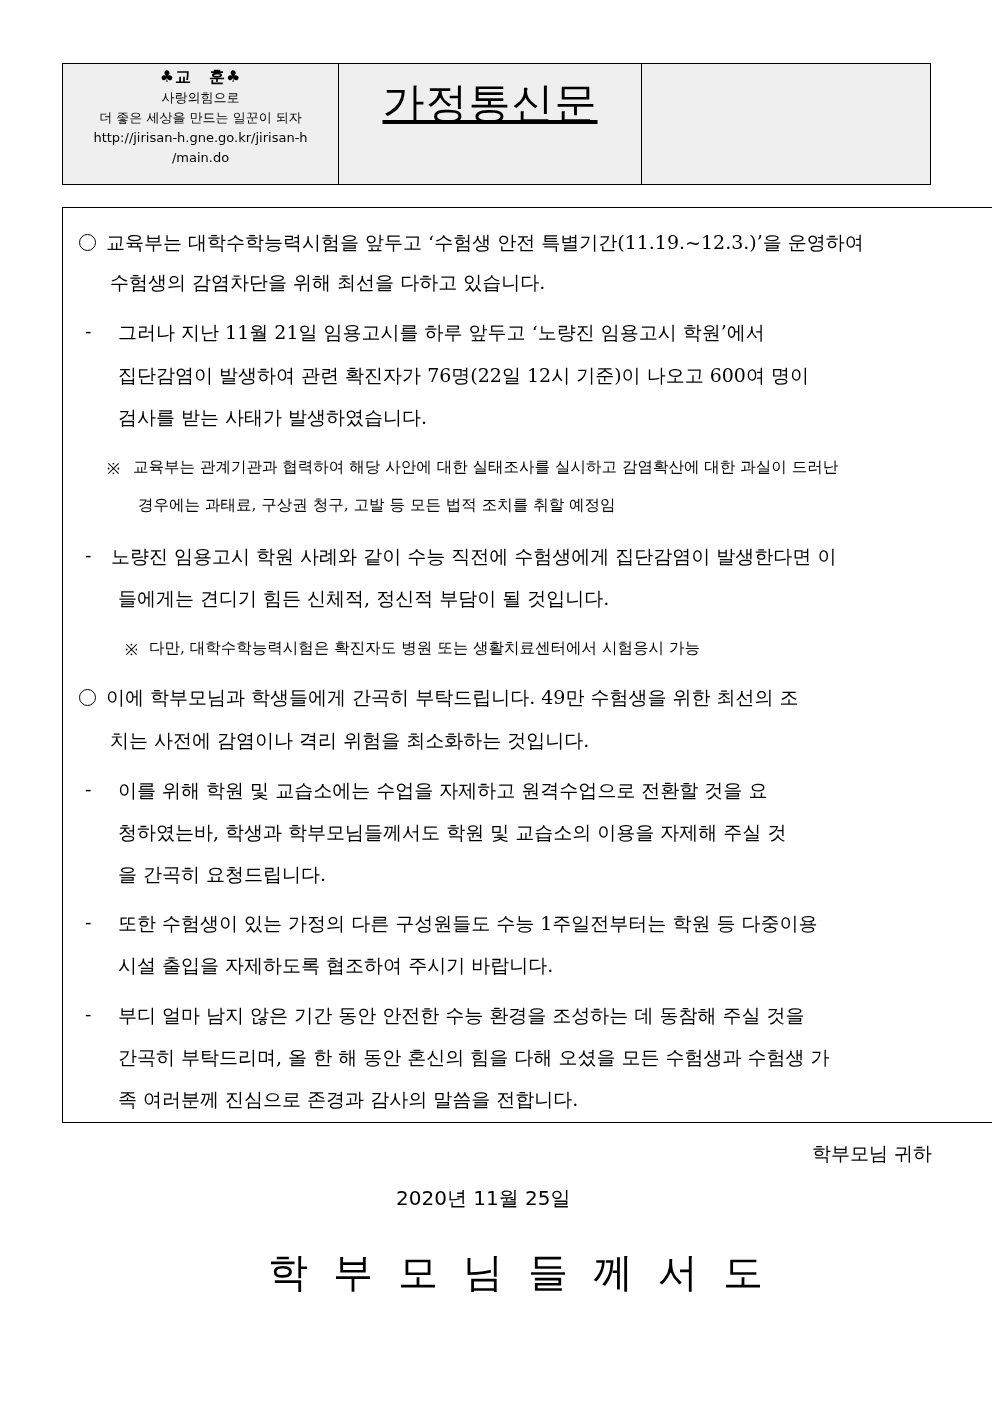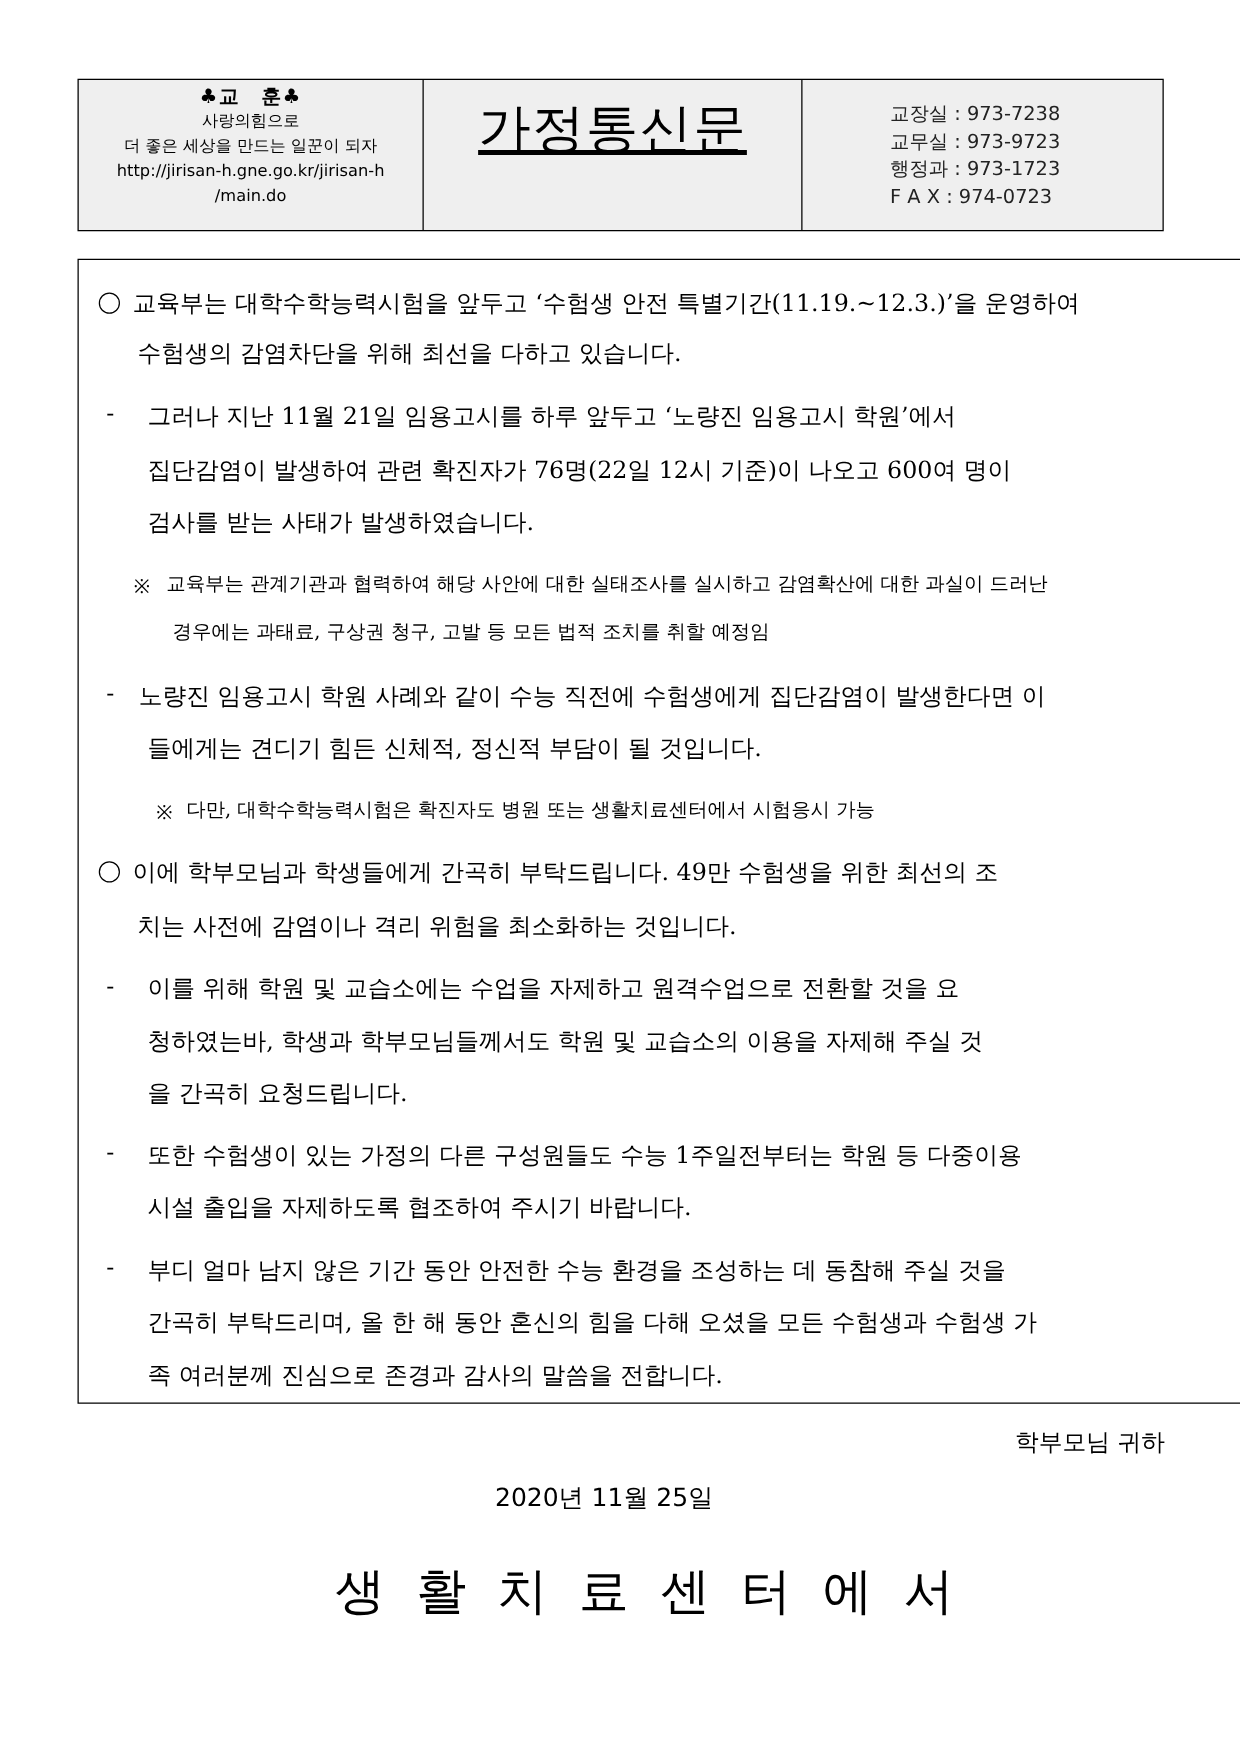--- a/index.html
+++ b/index.html
@@ -37,26 +37,20 @@
 <div class="header">
   <div class="hcell left">
     <div class="motto-title">♣교　훈♣</div>
     <div>사랑의힘으로</div>
     <div>더 좋은 세상을 만드는 일꾼이 되자</div>
     <div>http://jirisan-h.gne.go.kr/jirisan-h</div>
     <div>/main.do</div>
   </div>
   <div class="hcell center">
     <div class="title">가정통신문</div>
-  </div>
-  <div class="hcell right">
-    <div class="contact-row">교장실 : 973-7238</div>
-    <div class="contact-row">교무실 : 973-9723</div>
-    <div class="contact-row">행정과 : 973-1723</div>
-    <div class="contact-row">F A X : 974-0723</div>
   </div>
 </div>
 
 <div class="body-box">
 
   <div class="para">
     <div class="line" style="left:16px; top:22px;">
       <span class="circle"></span><span>교육부는 대학수학능력시험을 앞두고 ‘수험생 안전 특별기간(11.19.~12.3.)’을 운영하여</span>
     </div>
     <div class="line" style="left:47px; top:62px;">수험생의 감염차단을 위해 최선을 다하고 있습니다.</div>
@@ -109,13 +103,13 @@
   <div class="para">
     <div class="line" style="left:22px; top:795px;"><span>-</span></div>
     <div class="line" style="left:55px; top:795px;">부디 얼마 남지 않은 기간 동안 안전한 수능 환경을 조성하는 데 동참해 주실 것을</div>
     <div class="line" style="left:55px; top:837px;">간곡히 부탁드리며, 올 한 해 동안 혼신의 힘을 다해 오셨을 모든 수험생과 수험생 가</div>
     <div class="line" style="left:55px; top:879px;">족 여러분께 진심으로 존경과 감사의 말씀을 전합니다.</div>
   </div>
 </div>
 
 <div class="addressee">학부모님 귀하</div>
 <div class="date">2020년 11월 25일</div>
-<div class="signature">생활치료센터에서</div>
+<div class="signature">학부모님들께서도</div>
 
 </body></html>

